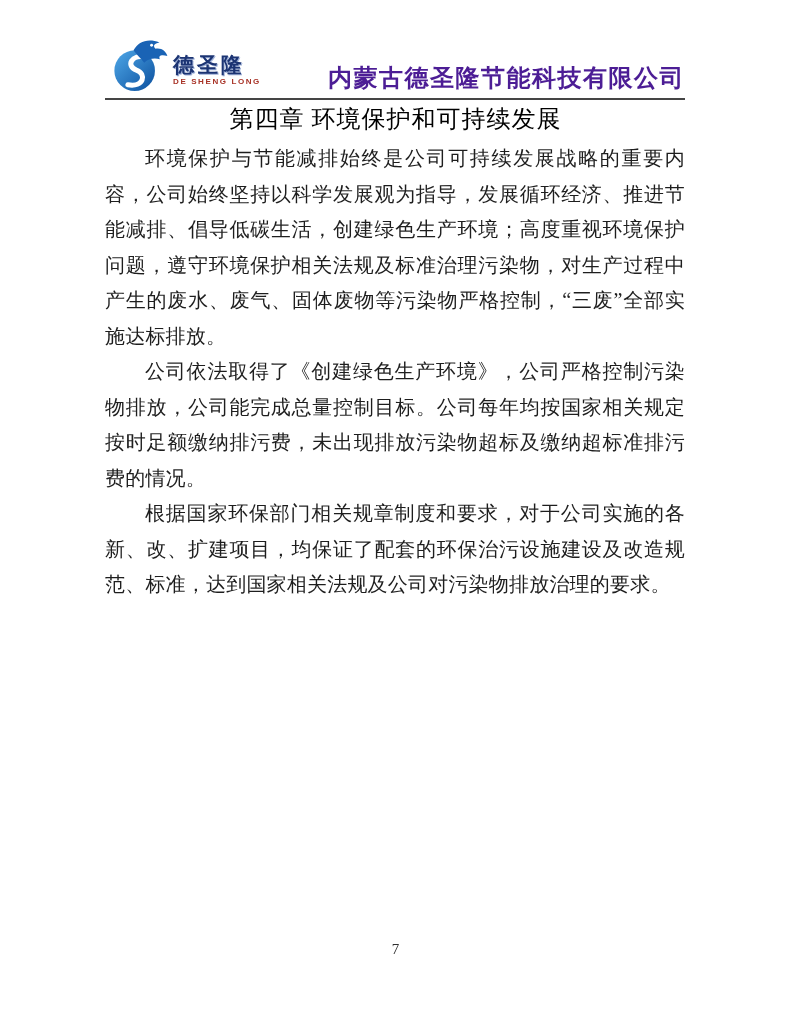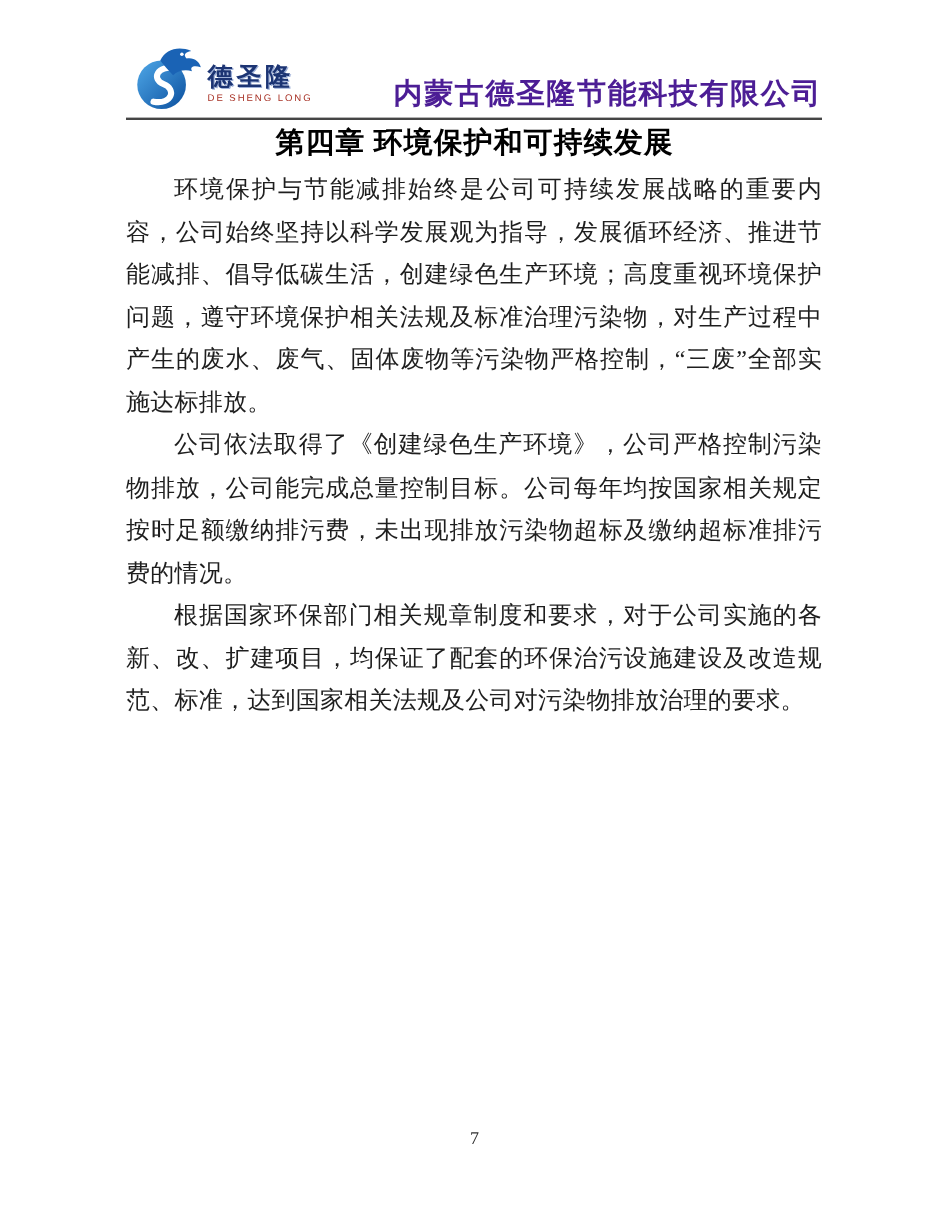--- a/index.html
+++ b/index.html
@@ -44,21 +44,21 @@
   .logo-cn {
     font-size: 21px;
     font-weight: bold;
     color: #1c3473;
     letter-spacing: 3px;
     line-height: 22px;
     text-shadow: 1px 1px 0 #9fb1d8;
   }
   .logo-en {
     font-size: 8px;
-    font-weight: normal;
+    font-weight: bold;
     color: #a83226;
     letter-spacing: 1.6px;
     margin-top: 1px;
   }
   .company-name {
     position: absolute;
     right: 0;
     bottom: 4px;
     font-size: 24px;
     font-weight: bold;
@@ -66,21 +66,21 @@
     letter-spacing: 1.5px;
   }
   
   .chapter-title {
     position: absolute;
     left: 0;
     right: 0;
     top: 103px;
     text-align: center;
     font-size: 24px;
-    font-weight: bold;
+    font-weight: normal;
     color: #000000;
     letter-spacing: 1px;
   }
   
   .content {
     position: absolute;
     left: 105px;
     width: 580px;
     top: 141px;
   }

